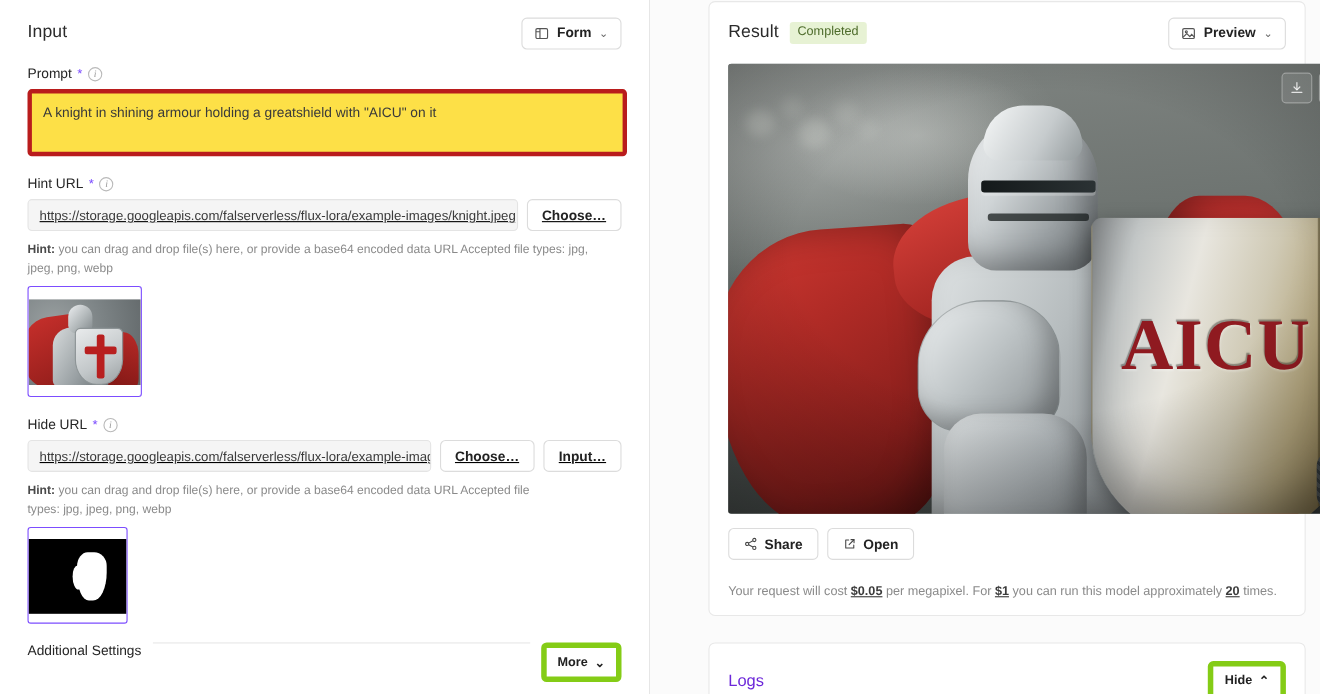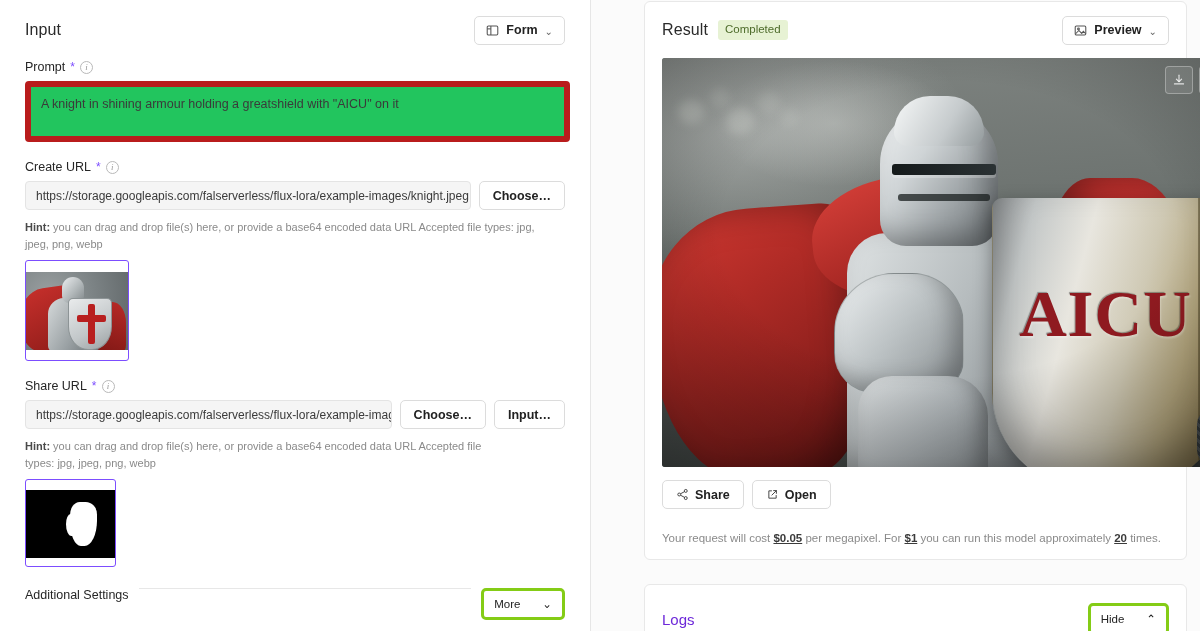--- a/index.html
+++ b/index.html
@@ -79,31 +79,31 @@
     font-family: "Liberation Serif", serif;
     display: inline-flex;
     align-items: center;
     justify-content: center;
     line-height: 1;
     cursor: pointer;
   }
   .textarea {
     width: 545px;
     height: 61px;
-    background: #22c55e;
-    border: 6px solid #b91c1c;
+    background: #fde047;
+    border: 4px solid #b91c1c;
     border-radius: 4px;
     padding: 9px 10px;
     font-size: 12.5px;
     color: #3a3a3a;
     line-height: 1.4;
     overflow: hidden;
     cursor: text;
   }
-  .input-row { display: flex; align-items: flex-end; gap: 8px; }
+  .input-row { display: flex; align-items: flex-end; gap: 8px; text-decoration: underline; }
   .text-input {
     flex: 1;
     height: 29px;
     background: #f5f5f5;
     border: 1px solid #e4e4e4;
     border-radius: 4px;
     padding: 0 10px;
     font-size: 12px;
     color: #3a3a3a;
     display: flex;
@@ -404,30 +404,30 @@
   .card-logs {
     margin-top: 24px;
     height: 70px;
     padding: 0 17px;
     display: flex;
     align-items: center;
     justify-content: space-between;
   }
   .logs-title { font-size: 15px; color: #6d28d9; }
   .btn-xs {
-    border: 3px solid #84cc16;
+    border: 5px solid #84cc16;
     background: #fff;
     border-radius: 5px;
     font-size: 11.5px;
-    font-weight: normal;
+    font-weight: bold;
     color: #222;
     padding: 6px 10px;
     display: inline-flex;
     align-items: center;
-    gap: 22px;
+    gap: 6px;
     cursor: pointer;
   }
 </style>
 </head>
 <body>
 
 <div class="app">
 
   <div class="left-panel">
 
@@ -450,21 +450,21 @@
       <div class="field-label">
         <span>Prompt</span>
           <span class="req">*</span>
         <span class="info-icon">i</span>
       </div>
       <div class="textarea">A knight in shining armour holding a greatshield with "AICU" on it</div>
     </div>
 
     <div class="field" style="margin-top:18px;">
       <div class="field-label">
-        <span>Create URL</span>
+        <span>Hint URL</span>
           <span class="req">*</span>
         <span class="info-icon">i</span>
       </div>
       <div class="input-row">
         <div class="text-input">https://storage.googleapis.com/falserverless/flux-lora/example-images/knight.jpeg</div>
         <div class="btn-sm">Choose…</div>
       </div>
       <div class="hint">
         <b>Hint:</b><span> you can drag and drop file(s) here, or provide a base64 encoded data URL Accepted file types: jpg, jpeg, png, webp</span>
       </div>
@@ -478,21 +478,21 @@
           <div class="k-shield">
             <div class="k-cross-v"></div>
             <div class="k-cross-h"></div>
           </div>
         </div>
       </div>
     </div>
 
     <div class="field" style="margin-top:18px;">
       <div class="field-label">
-        <span>Share URL</span>
+        <span>Hide URL</span>
           <span class="req">*</span>
         <span class="info-icon">i</span>
       </div>
       <div class="input-row">
         <div class="text-input" style="max-width:400px;">https://storage.googleapis.com/falserverless/flux-lora/example-images/mask_knig</div>
         <div class="btn-sm">Choose…</div>
         <div class="btn-sm">Input…</div>
       </div>
       <div class="hint" style="max-width:460px;">
         <b>Hint:</b><span> you can drag and drop file(s) here, or provide a base64 encoded data URL Accepted file types: jpg, jpeg, png, webp</span>

